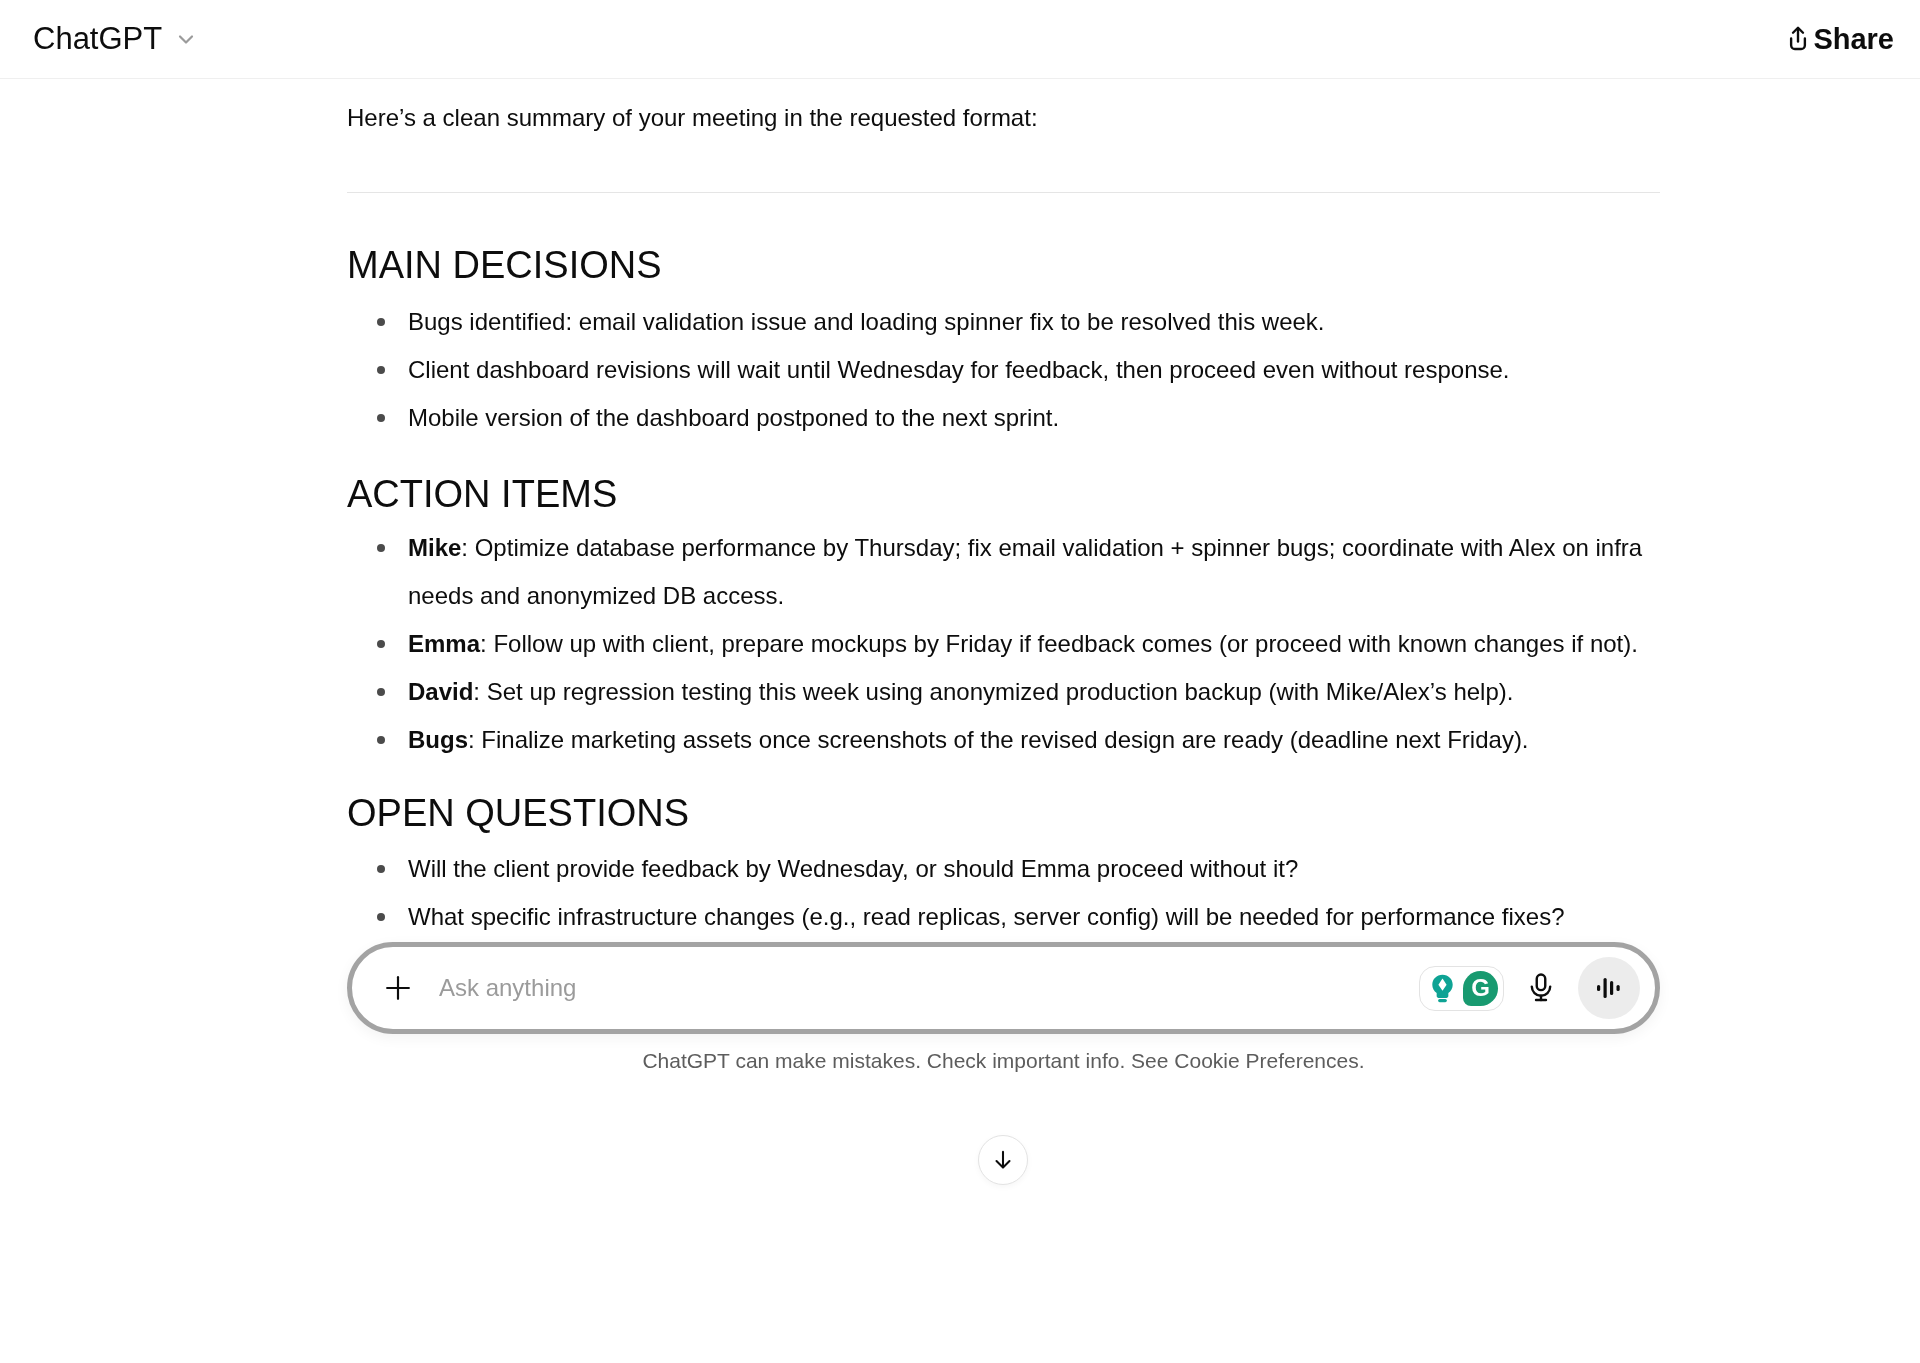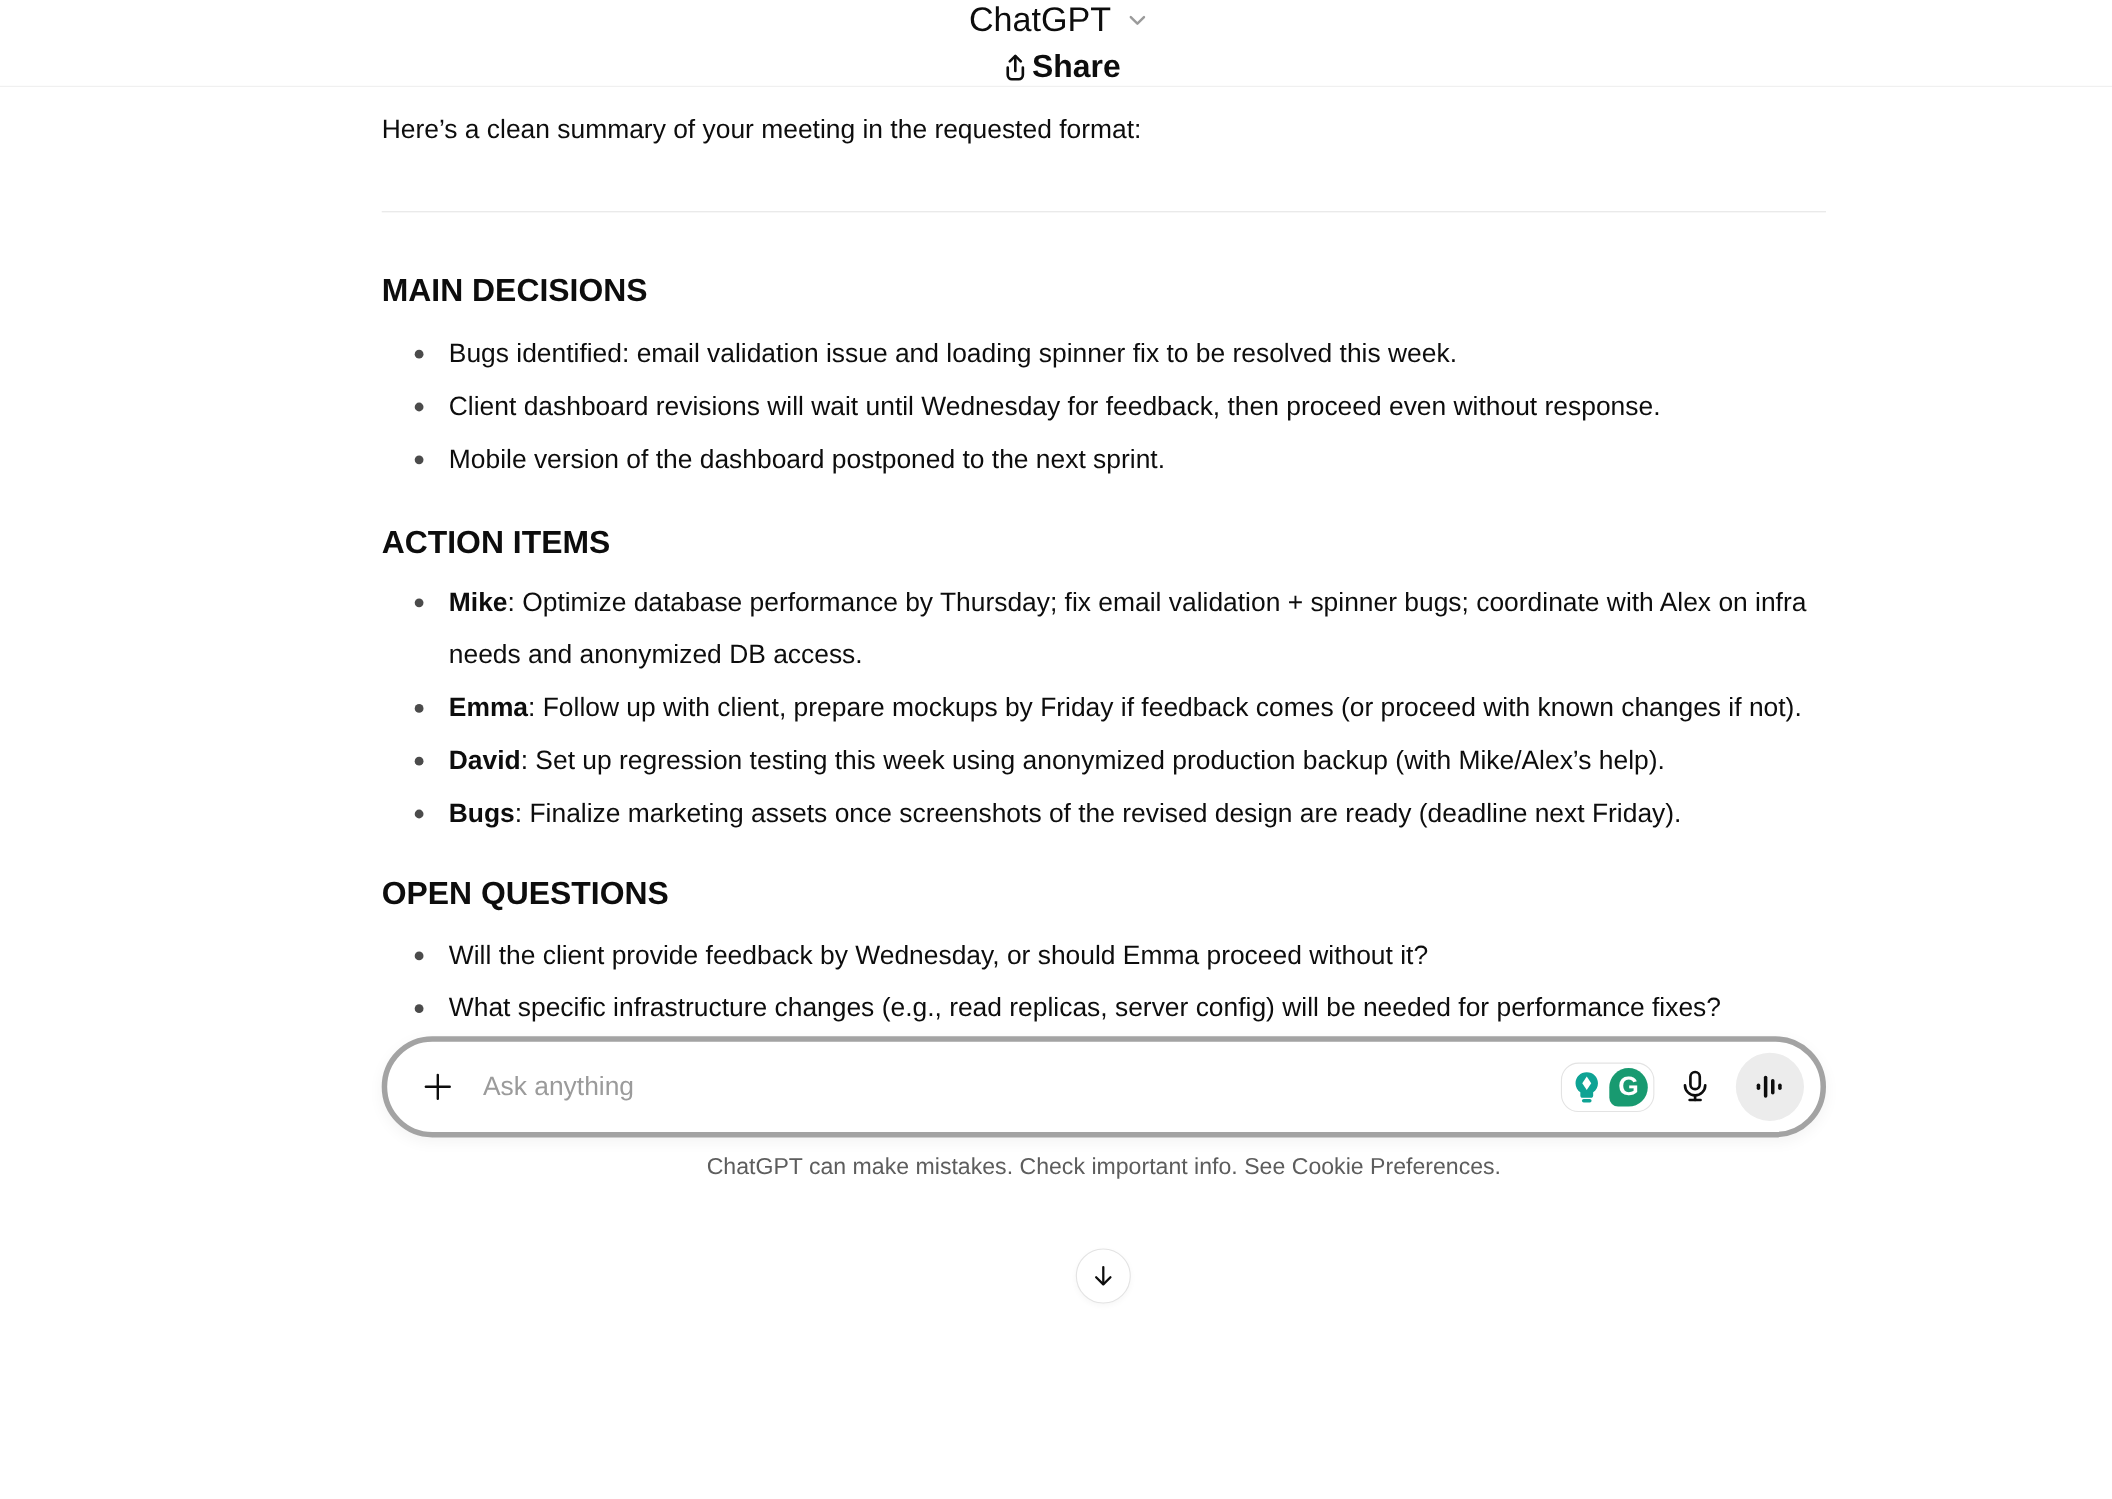--- a/index.html
+++ b/index.html
@@ -12,21 +12,20 @@
   }
   
   .topbar {
     height: 79px;
     display: flex;
     align-items: center;
     justify-content: space-between;
     padding: 0 26px 0 33px;
     border-bottom: 1px solid #efefef;
     background: #fff;
-    flex-direction: column;
   }
   .model-switcher {
     display: flex; align-items: center; gap: 12px;
     background: none; border: none; cursor: pointer;
     font-family: "Liberation Sans", sans-serif;
     font-size: 31px; font-weight: 500; color: #0d0d0d;
   }
   .share-btn {
     display: flex; align-items: center; 
     background: none; border: none; cursor: pointer;
@@ -43,22 +42,22 @@
     margin-top: 22px;
     font-size: 24px;
     line-height: 34px;
   }
   .divider {
     border: none;
     border-top: 1px solid #e5e5e5;
     margin-top: 57px;
   }
   h3.sec-heading {
-    font-size: 29px;
-    font-weight: 700;
+    font-size: 38px;
+    font-weight: 400;
     line-height: 34px;
   }
   .sec-heading.first { margin-top: 55px; }
   .sec-heading.mid   { margin-top: 35px; }
   .sec-heading.last  { margin-top: 32px; }
   ul.bullets {
     list-style: none;
     margin-top: 16px;
   }
   ul.bullets.actions   { margin-top: 13px; }

